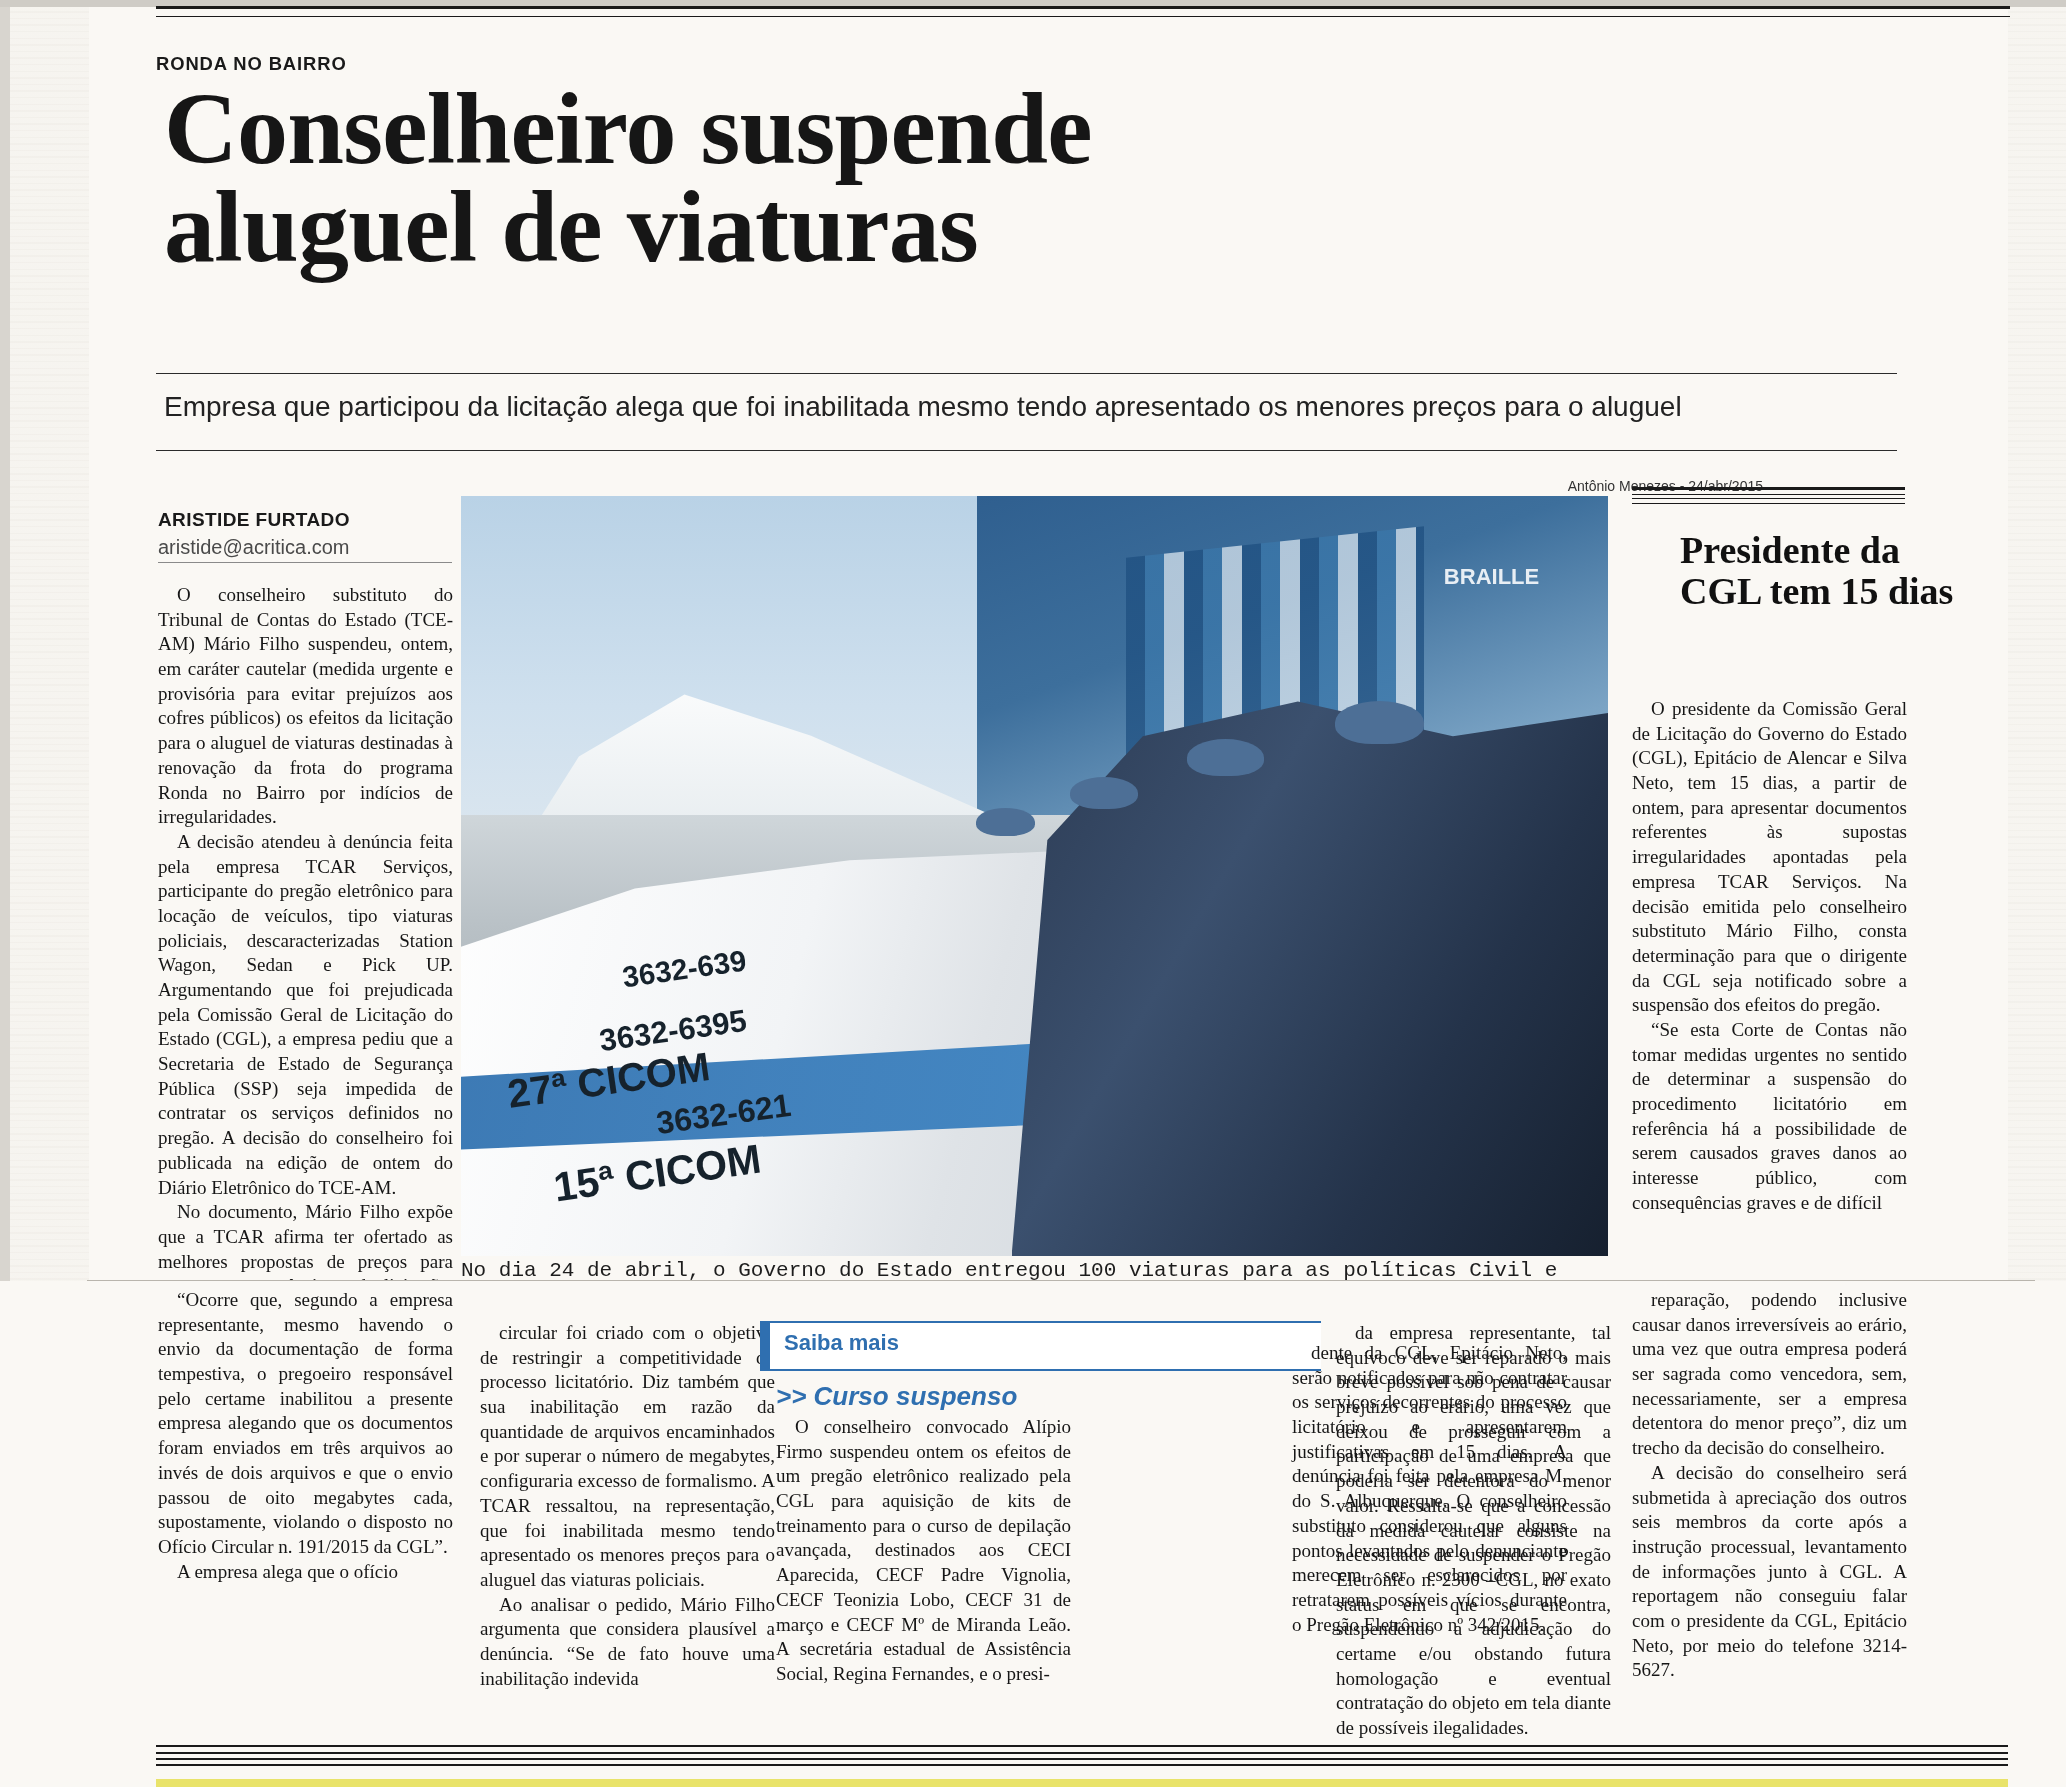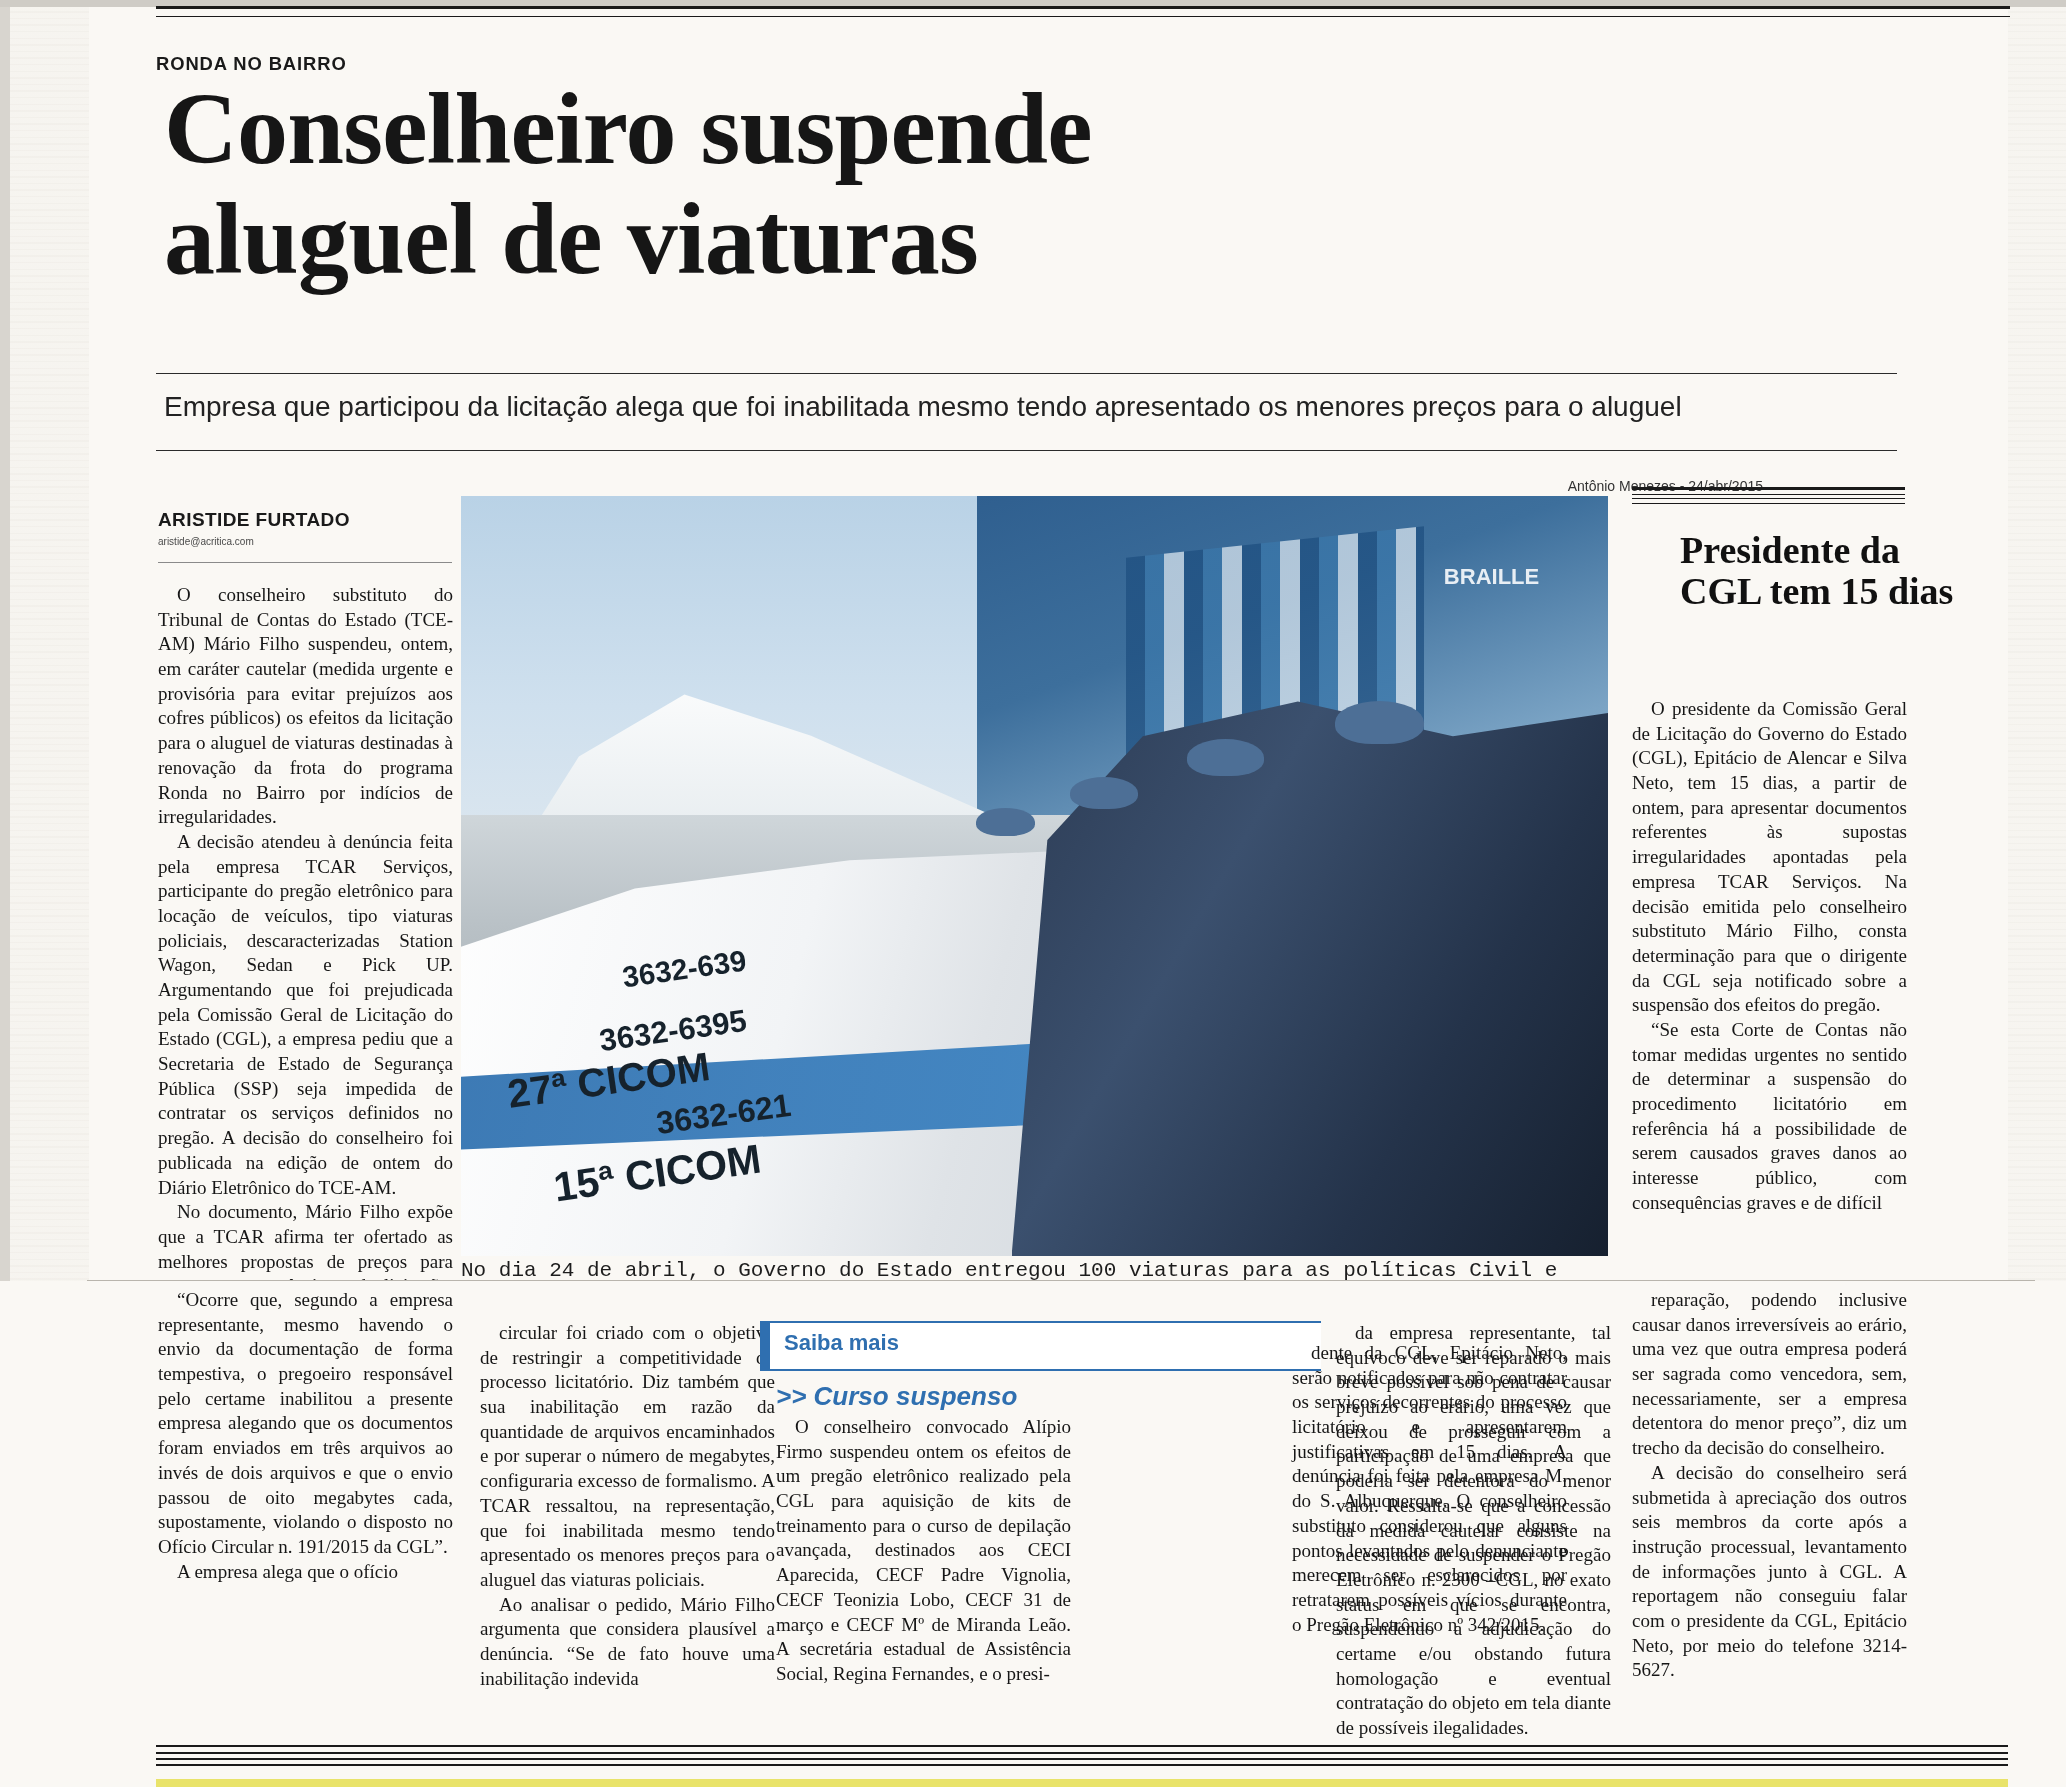--- a/index.html
+++ b/index.html
@@ -54,21 +54,21 @@
   .headline {
     position: absolute;
     left: 164px; top: 80px; width: 1690px;
     font-family: "Liberation Serif", serif;
     font-weight: bold;
     font-size: 102px;
     line-height: 0.96;
     letter-spacing: -0.7px;
     color: #161616;
   }
-  .headline .l2 { display: block; margin-top: 12px; }
+  .headline .l2 { display: block; }
   .subhead-rule {
     position: absolute;
     left: 156px; top: 373px; width: 1741px;
     border-top: 1.5px solid #2b2b2b;
   }
   .subhead {
     position: absolute;
     left: 164px; top: 390px; width: 1756px;
     font-family: "Liberation Sans", sans-serif;
     font-size: 28px;
@@ -88,21 +88,21 @@
     font-family: "Liberation Sans", sans-serif;
     font-weight: bold;
     font-size: 19px;
     letter-spacing: 0.4px;
     color: #1a1a1a;
   }
   .byline-mail {
     position: absolute;
     left: 158px; top: 536px;
     font-family: "Liberation Sans", sans-serif;
-    font-size: 10px;
+    font-size: 20px;
     color: #4a4a4a;
   }
   .byline-rule {
     position: absolute;
     left: 158px; top: 562px; width: 294px;
     border-top: 0.7px solid #8a8a8a;
   }
 
   .col {
     position: absolute;

